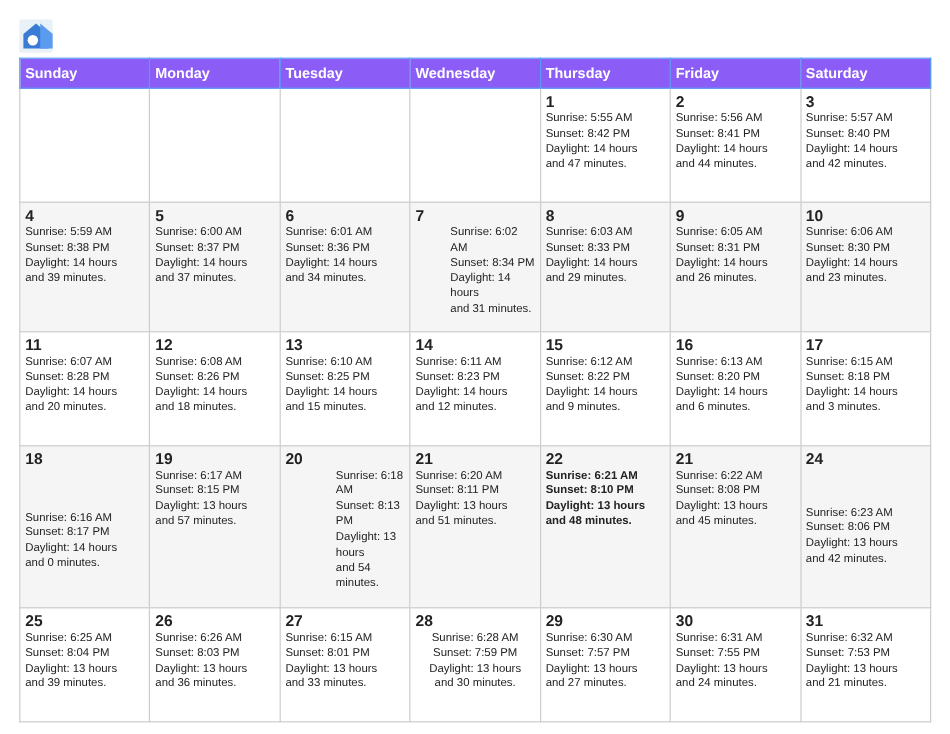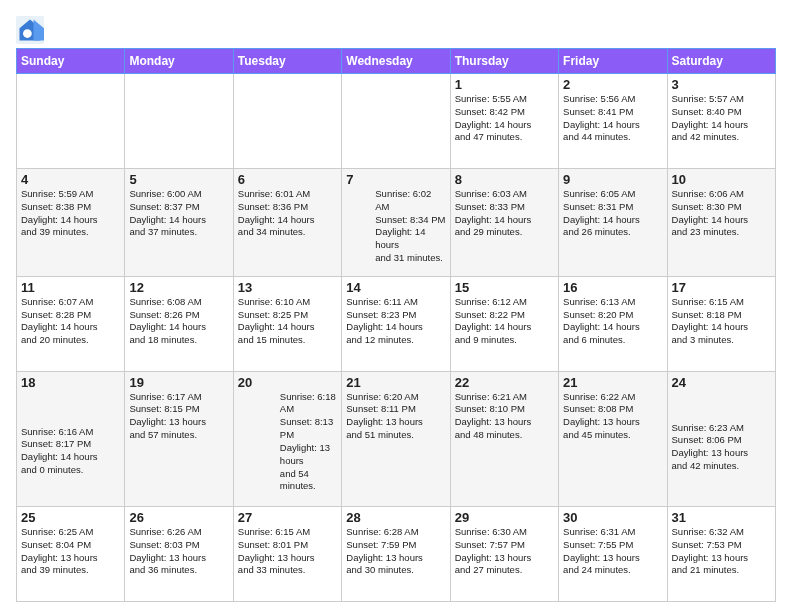--- a/index.html
+++ b/index.html
@@ -287,21 +287,21 @@
           </td>
           <td>
             <span class="day-number">21</span>
             <div class="day-info" style="white-space: pre-line;">Sunrise: 6:20 AM
 Sunset: 8:11 PM
 Daylight: 13 hours
 and 51 minutes.</div>
           </td>
           <td>
             <span class="day-number">22</span>
-            <div class="day-info" style="white-space: pre-line;">Sunrise: 6:21 AM
+            <div class="day-info" style="white-space: pre-line; font-weight: bold;">Sunrise: 6:21 AM
 Sunset: 8:10 PM
 Daylight: 13 hours
 and 48 minutes.</div>
           </td>
           <td>
             <span class="day-number">21</span>
             <div class="day-info" style="white-space: pre-line;">Sunrise: 6:22 AM
 Sunset: 8:08 PM
 Daylight: 13 hours
 and 45 minutes.</div>
@@ -331,21 +331,21 @@
           </td>
           <td>
             <span class="day-number">27</span>
             <div class="day-info" style="white-space: pre-line;">Sunrise: 6:15 AM
 Sunset: 8:01 PM
 Daylight: 13 hours
 and 33 minutes.</div>
           </td>
           <td>
             <span class="day-number">28</span>
-            <div class="day-info" style="white-space: pre-line;">Sunrise: 6:28 AM
+            <div class="day-info" style="white-space: pre-line; text-align: center;">Sunrise: 6:28 AM
 Sunset: 7:59 PM
 Daylight: 13 hours
 and 30 minutes.</div>
           </td>
           <td>
             <span class="day-number">29</span>
             <div class="day-info" style="white-space: pre-line;">Sunrise: 6:30 AM
 Sunset: 7:57 PM
 Daylight: 13 hours
 and 27 minutes.</div>

